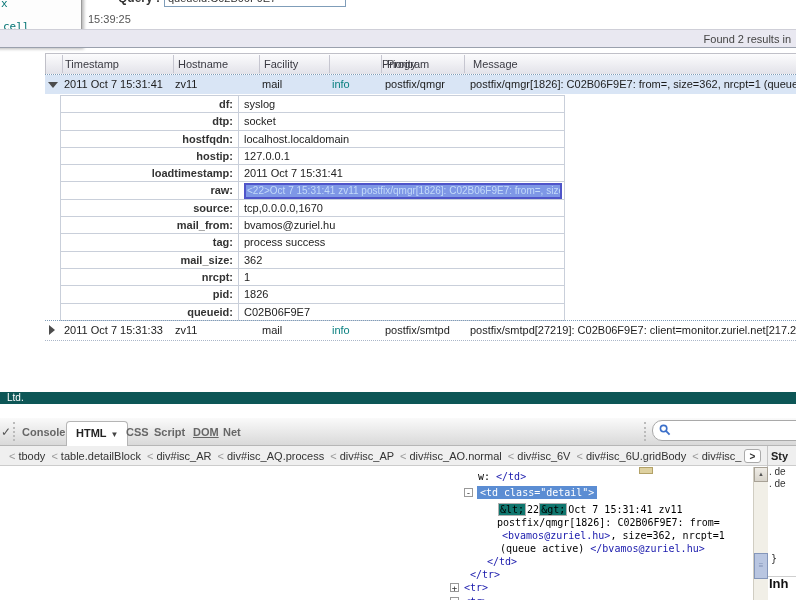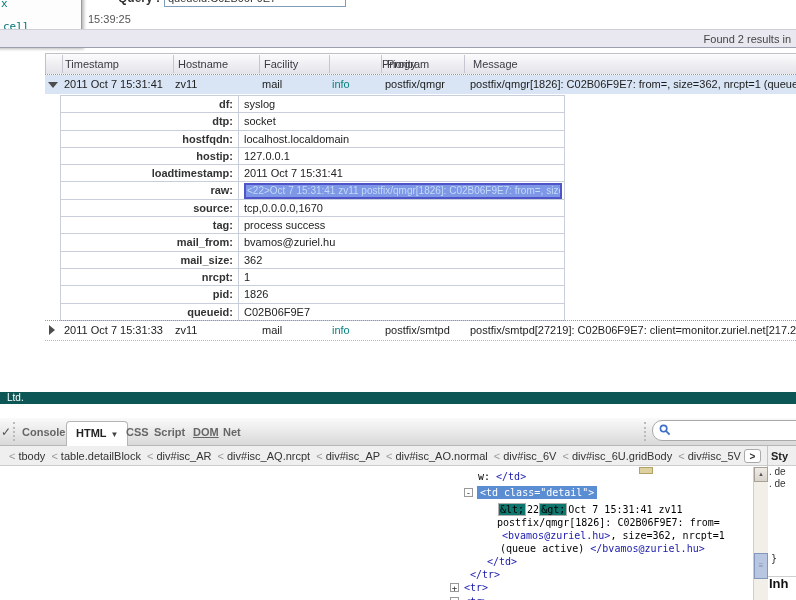--- a/index.html
+++ b/index.html
@@ -174,26 +174,26 @@
       </div>
     <div class="d-row">
         <span class="d-key">raw:</span>
         <span class="d-val"><span class="raw-highlight">&lt;22&gt;Oct 7 15:31:41 zv11 postfix/qmgr[1826]: C02B06F9E7: from=, size=362, nrcpt=1 (queue active)</span></span>
       </div>
     <div class="d-row">
         <span class="d-key">source:</span>
         <span class="d-val">tcp,0.0.0.0,1670</span>
       </div>
     <div class="d-row">
+        <span class="d-key">mail_from:</span>
+        <span class="d-val">bvamos@zuriel.hu</span>
+      </div>
+    <div class="d-row">
         <span class="d-key">tag:</span>
         <span class="d-val">process success</span>
-      </div>
-    <div class="d-row">
-        <span class="d-key">mail_from:</span>
-        <span class="d-val">bvamos@zuriel.hu</span>
       </div>
     <div class="d-row">
         <span class="d-key">mail_size:</span>
         <span class="d-val">362</span>
       </div>
     <div class="d-row">
         <span class="d-key">nrcpt:</span>
         <span class="d-val">1</span>
       </div>
     <div class="d-row">
@@ -239,21 +239,21 @@
       </svg>
       <input style="position: absolute; left: 22px; top: 1px; width: 130px; height: 15px; border: none; outline: none; font-size: 11px;">
     </span>
   </div>
 
   <div class="abs fb-crumbbar">
     <span class="crumbs">
       <span class="crumb-sep">&lt;</span><span class="crumb">tbody</span>
       <span class="crumb-sep">&lt;</span><span class="crumb">table.detailBlock</span>
       <span class="crumb-sep">&lt;</span><span class="crumb">div#isc_AR</span>
-      <span class="crumb-sep">&lt;</span><span class="crumb">div#isc_AQ.nrcpt</span>
+      <span class="crumb-sep">&lt;</span><span class="crumb">div#isc_AQ.process</span>
       <span class="crumb-sep">&lt;</span><span class="crumb">div#isc_AP</span>
       <span class="crumb-sep">&lt;</span><span class="crumb">div#isc_AO.normal</span>
       <span class="crumb-sep">&lt;</span><span class="crumb">div#isc_6V</span>
       <span class="crumb-sep">&lt;</span><span class="crumb">div#isc_6U.gridBody</span>
       <span class="crumb-sep">&lt;</span><span class="crumb">div#isc_5V</span>
       
       
     </span>
     <span class="next-btn">&gt;</span>
   </div>

